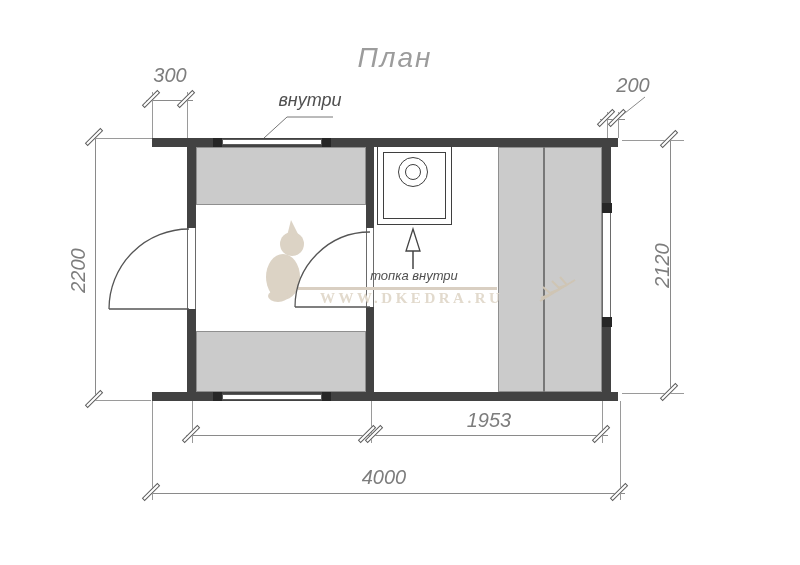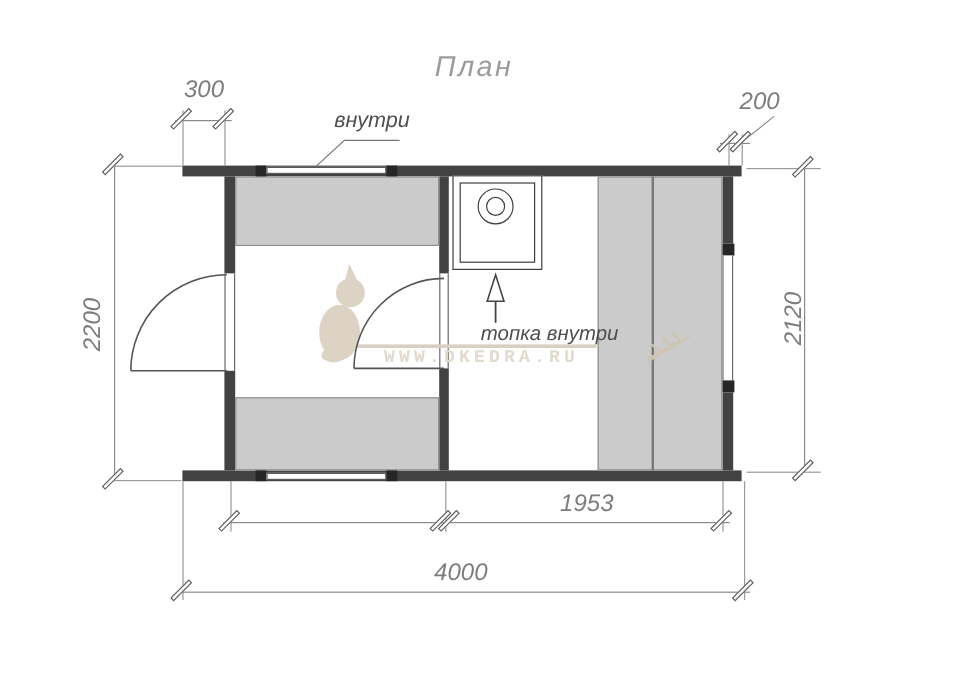--- a/index.html
+++ b/index.html
@@ -12,25 +12,25 @@
   .openv{position:absolute;background:#fff;border-left:1px solid #6a6a6a;border-right:1px solid #6a6a6a;box-sizing:border-box;}
   .ext{position:absolute;background:#9a9a9a;}
   .dline{position:absolute;background:#8a8a8a;}
   .tick{position:absolute;width:22px;height:4px;background:#fff;border:1px solid #5f5f5f;
         transform:rotate(-45deg);box-sizing:border-box;}
   .dtxt{position:absolute;font-style:italic;font-size:20px;color:#7d7d7d;text-align:center;
         white-space:nowrap;}
   .v{transform:rotate(-90deg);}
   .lbl{position:absolute;font-style:italic;color:#4f4f4f;text-align:center;white-space:nowrap;}
   #title{position:absolute;left:320px;top:42px;width:150px;text-align:center;
-         font-style:italic;font-size:24px;letter-spacing:2px;color:#9c9c9c;}
+         font-style:italic;font-size:28px;letter-spacing:2px;color:#9c9c9c;}
   #wm-brand{position:absolute;left:300px;top:238px;font-family:"Liberation Serif",serif;
             font-weight:bold;font-size:47px;color:#ddd4c6;letter-spacing:1px;white-space:nowrap;}
   #wm-underline{position:absolute;left:298px;top:287px;width:199px;height:3px;background:#d9cfc2;}
-  #wm-site{position:absolute;left:320px;top:290px;font-family:Liberation Mono, monospace;
+  #wm-site{position:absolute;left:320px;top:290px;font-family:Liberation Serif, serif;
            font-weight:bold;font-size:15px;letter-spacing:3.5px;color:#e2dacd;white-space:nowrap;}
   svg.overlay{position:absolute;left:0;top:0;pointer-events:none;}
   .stove-border{position:absolute;background:#fff;border:1.5px solid #3f3f3f;box-sizing:border-box;}
   .stove-inner{position:absolute;background:#fff;border:1px solid #3f3f3f;box-sizing:border-box;}
   .circ{position:absolute;border:1.5px solid #3f3f3f;border-radius:50%;box-sizing:border-box;background:#fff;}
 </style>
 </head>
 <body>
 
 <div id="canvas">
@@ -153,15 +153,15 @@
   <div class="tick" style="left:608px;top:490px;"></div>
 
   <div class="dtxt" style="left:130px;top:64px;width:80px;">300</div>
   <div class="dtxt" style="left:593px;top:74px;width:80px;">200</div>
   <div class="dtxt v" style="left:33px;top:259px;width:90px;">2200</div>
   <div class="dtxt v" style="left:617px;top:254px;width:90px;">2120</div>
   <div class="dtxt" style="left:439px;top:409px;width:100px;">1953</div>
   <div class="dtxt" style="left:334px;top:466px;width:100px;">4000</div>
 
   <div class="lbl" style="left:270px;top:90px;width:80px;font-size:18px;">внутри</div>
-  <div class="lbl" style="left:354px;top:268px;width:120px;font-size:17px;margin-left:44px;">топка внутри</div>
+  <div class="lbl" style="left:354px;top:268px;width:120px;font-size:13px;">топка внутри</div>
 
 </div>
 
 </body></html>

